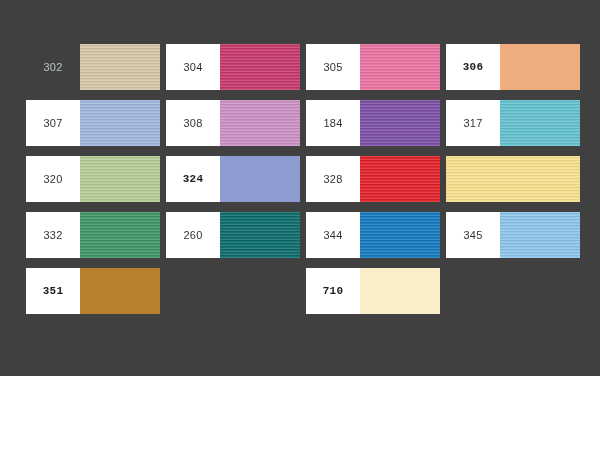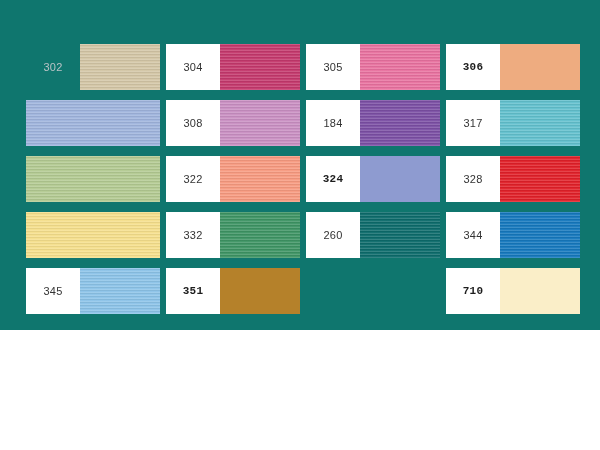--- a/index.html
+++ b/index.html
@@ -10,22 +10,22 @@
   body {
     width: 600px;
     height: 450px;
     overflow: hidden;
     font-family: "Liberation Sans", sans-serif;
   }
 
   #chart-surface {
     position: relative;
     width: 600px;
-    height: 330px;
-    background: #0f766e;
+    height: 376px;
+    background: #404040;
     box-sizing: border-box;
   }
 
   
   #swatch-grid {
     position: absolute;
     left: 26px;
     top: 44px;
     width: 560px;
     display: grid;
@@ -116,40 +116,38 @@
       </div>
       <div class="swatch-cell">
         <div class="swatch-label">305</div>
         <div class="swatch-color" style="background: rgb(232, 113, 159);"></div>
       </div>
       <div class="swatch-cell">
         <div class="swatch-label bold-label">306</div>
         <div class="swatch-color flat-color" style="background: rgb(238, 172, 128);"></div>
       </div>
       <div class="swatch-cell">
+        <div class="swatch-label">307</div>
         <div class="swatch-color" style="background: rgb(159, 180, 221);"></div>
       </div>
       <div class="swatch-cell">
         <div class="swatch-label">308</div>
         <div class="swatch-color" style="background: rgb(201, 143, 194);"></div>
       </div>
       <div class="swatch-cell">
         <div class="swatch-label">184</div>
         <div class="swatch-color" style="background: rgb(123, 79, 164);"></div>
       </div>
       <div class="swatch-cell">
         <div class="swatch-label">317</div>
         <div class="swatch-color" style="background: rgb(98, 192, 205);"></div>
       </div>
       <div class="swatch-cell">
+        <div class="swatch-label">320</div>
         <div class="swatch-color" style="background: rgb(179, 202, 146);"></div>
-      </div>
-      <div class="swatch-cell">
-        <div class="swatch-label">322</div>
-        <div class="swatch-color" style="background: rgb(247, 154, 128);"></div>
       </div>
       <div class="swatch-cell">
         <div class="swatch-label bold-label">324</div>
         <div class="swatch-color flat-color" style="background: rgb(142, 155, 208);"></div>
       </div>
       <div class="swatch-cell">
         <div class="swatch-label">328</div>
         <div class="swatch-color" style="background: rgb(224, 32, 41);"></div>
       </div>
       <div class="swatch-cell">

